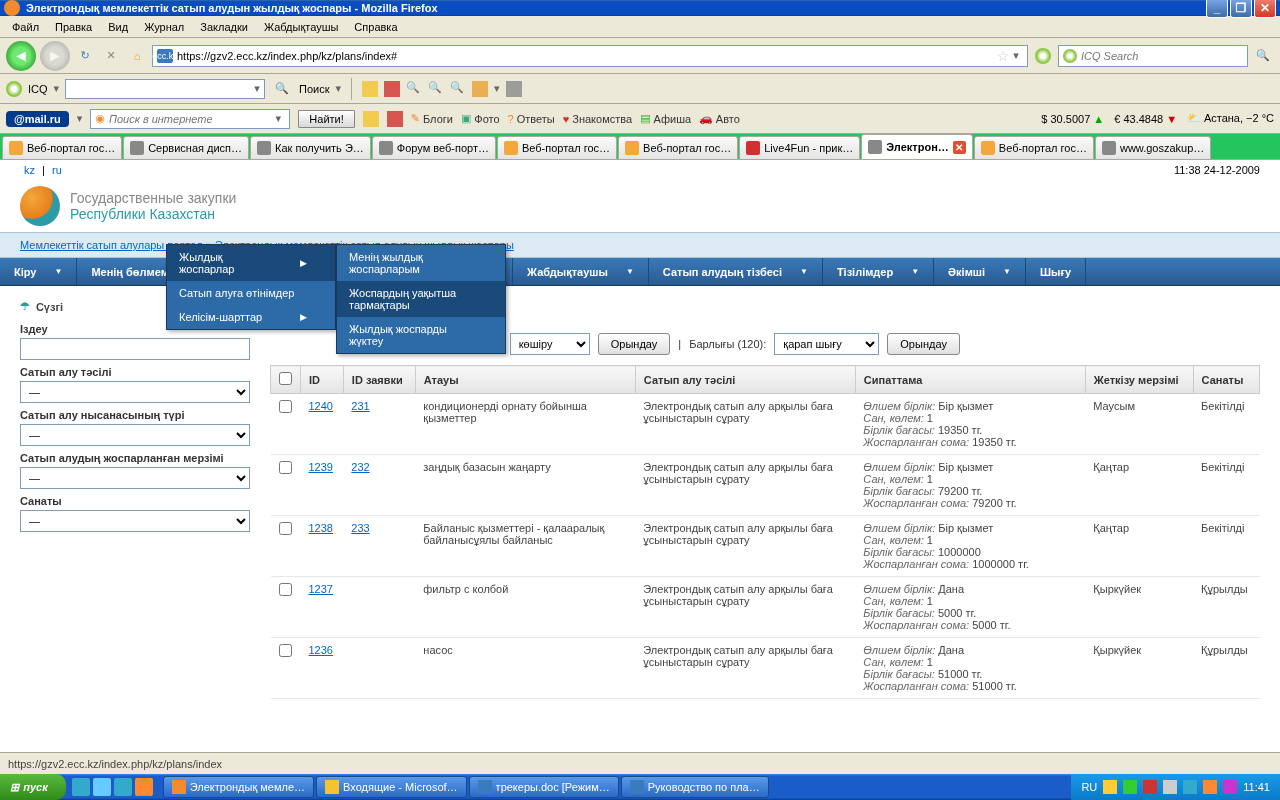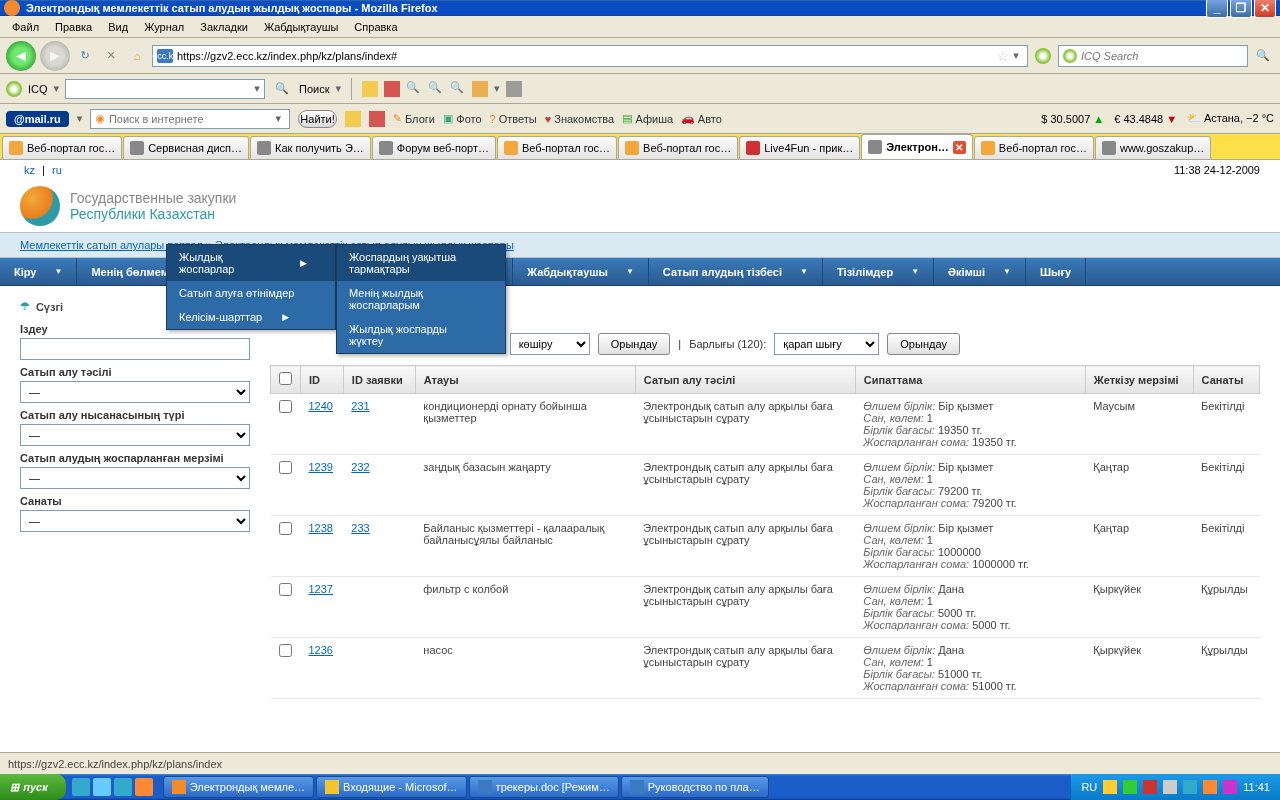--- a/index.html
+++ b/index.html
@@ -28,27 +28,27 @@
 .searchbox input{flex:1;border:none;outline:none;font-style:italic;color:#888}
 .toolbar2{height:30px;background:#ece9d8;border-bottom:1px solid #aca899;display:flex;align-items:center;padding:0 6px;gap:6px}
 .icq{width:16px;height:16px;background:radial-gradient(circle,#fff 20%,#8dc63f 60%);border-radius:50%}
 .smallsel{background:#fff;border:1px solid #7f9db9;height:20px;width:200px;display:flex;align-items:center;justify-content:flex-end}
 .sep{width:1px;height:22px;background:#aca899;margin:0 4px}
 .tbicon{width:16px;height:16px;cursor:pointer;opacity:.8;display:inline-block}
 .toolbar3{height:30px;background:#ece9d8;border-bottom:1px solid #aca899;display:flex;align-items:center;padding:0 6px;gap:8px}
 .mailru{background:#003a8c;color:#fff;padding:2px 8px;border-radius:4px;font-weight:bold}
 .mailsearch{background:#fff;border:1px solid #7f9db9;height:20px;width:200px;display:flex;align-items:center;padding:0 4px}
 .mailsearch span.g{color:#f28b2e;margin-right:4px}
-.mailsearch input{flex:1;border:none;outline:none;color:#888}
-.mailbtn{background:linear-gradient(#fff,#d8d8d8);border:1px solid #888;padding:2px 1px;border-radius:9px;cursor:pointer}
+.mailsearch input{flex:1;border:none;outline:none;font-style:italic;color:#888}
+.mailbtn{background:linear-gradient(#fff,#d8d8d8);border:1px solid #888;padding:2px 10px;border-radius:1px;cursor:pointer}
 .tlink{display:flex;align-items:center;gap:3px;cursor:pointer;color:#333}
 .toolbar3 .right{margin-left:auto;display:flex;align-items:center;gap:10px}
 .curup{color:#0a0}
 .curdn{color:#c00}
-.tabbar{height:26px;background:#fde047;border-bottom:1px solid #aca899;display:flex;align-items:flex-end;padding:0 2px}
+.tabbar{height:26px;background:#22c55e;border-bottom:1px solid #aca899;display:flex;align-items:flex-end;padding:0 2px}
 .tab{height:23px;background:linear-gradient(#fafafa,#e4e4e4);border:1px solid #aca899;border-bottom:none;border-radius:3px 3px 0 0;display:flex;align-items:center;padding:0 6px;margin-right:1px;max-width:130px;cursor:pointer;gap:4px}
 .tab.active{background:#fff;height:25px;font-weight:bold}
 .tab .ti{width:14px;height:14px;border-radius:2px;flex-shrink:0}
 .tab .tt{white-space:nowrap;overflow:hidden;text-overflow:ellipsis;flex:1}
 .tab .tx{width:13px;height:13px;background:#e05030;color:#fff;border-radius:2px;font-size:10px;display:flex;align-items:center;justify-content:center;flex-shrink:0}
 .content{background:#fff;height:640px;overflow:hidden;position:relative}
 .langbar{padding:4px 20px;display:flex;justify-content:space-between;border-bottom:0}
 .langbar a{color:#0066cc;text-decoration:none;padding:0 4px}
 .logo{display:flex;align-items:center;padding:6px 20px}
 .logo .limg{width:40px;height:40px;background:radial-gradient(circle at 30% 30%,#f4a83c,#e8801c 50%,#2d9aa8 55%);border-radius:50%;margin-right:10px}
@@ -71,21 +71,21 @@
 .main{flex:1;position:relative}
 .mhdr{font-size:18px;font-weight:bold;color:#444;margin-bottom:12px}
 .actionrow{display:flex;align-items:center;gap:8px;margin-bottom:10px;color:#333}
 .asel{border:1px solid #7f9db9;height:22px;background:#fff;padding:0 20px 0 4px}
 .tbl{width:100%;border-collapse:collapse}
 .tbl th{background:linear-gradient(#f8f8f8,#e4e4e4);border:1px solid #ccc;padding:6px 8px;text-align:left;font-weight:bold;color:#333}
 .tbl td{border-bottom:1px solid #e8e8e8;padding:6px 8px;vertical-align:top;color:#444}
 .tbl a{color:#0066cc;text-decoration:underline}
 .tbl em{color:#666}
 .submenu{position:absolute;background:#2d6aa8;border:1px solid #1a3a5a;z-index:100;box-shadow:2px 2px 4px rgba(0,0,0,.3)}
-.submenu .si{color:#fff;padding:6px 28px 6px 12px;cursor:pointer;display:flex;justify-content:flex-start;align-items:center;gap:20px}
+.submenu .si{color:#fff;padding:6px 28px 6px 12px;cursor:pointer;display:flex;justify-content:space-between;align-items:center;gap:20px}
 .submenu .si.hover{background:#1a4a7a}
 .submenu .arr{font-size:9px}
 .statusbar{position:absolute;bottom:26px;left:0;right:0;height:22px;background:#ece9d8;border-top:1px solid #aca899;display:flex;align-items:center;padding:0 8px;color:#444}
 .taskbar{position:absolute;bottom:0;left:0;right:0;height:26px;background:linear-gradient(#3a8de8,#1a5cc8 8%,#1a5cc8 92%,#083b8f);display:flex;align-items:center}
 .startbtn{height:26px;background:linear-gradient(#5aba3c,#2e8b1a);color:#fff;padding:0 18px 0 10px;font-weight:bold;font-style:italic;display:flex;align-items:center;border-radius:0 10px 10px 0;gap:4px;cursor:pointer}
 .qlaunch{display:flex;gap:3px;padding:0 6px}
 .ql{width:18px;height:18px;border-radius:2px;cursor:pointer}
 .tasks{display:flex;gap:2px;flex:1;padding:0 4px;overflow:hidden}
 .task{height:22px;background:linear-gradient(#5a9ae8,#2a6ac8);border:1px solid #1a4a8a;border-radius:3px;color:#fff;padding:0 8px;display:flex;align-items:center;gap:4px;max-width:160px;cursor:pointer}
 .task .ti{width:14px;height:14px;flex-shrink:0}
@@ -404,25 +404,25 @@
           </div>
         <div class="si">
             <span>Сатып алуға өтінімдер</span>
           </div>
         <div class="si">
             <span>Келісім-шарттар</span>
             <span class="arr">▶</span>
           </div>
       </div>
       <div class="submenu" style="left:66px;top:-56px;width:170px">
+        <div class="si">
+            <span>Менің жылдық жоспарларым</span>
+          </div>
         <div class="si hover">
             <span>Жоспардың уақытша тармақтары</span>
-          </div>
-        <div class="si">
-            <span>Менің жылдық жоспарларым</span>
           </div>
         <div class="si">
             <span>Жылдық жоспарды жүктеу</span>
           </div>
       </div>
     </div>
   </div>
 </div>
 
 <div class="statusbar">

